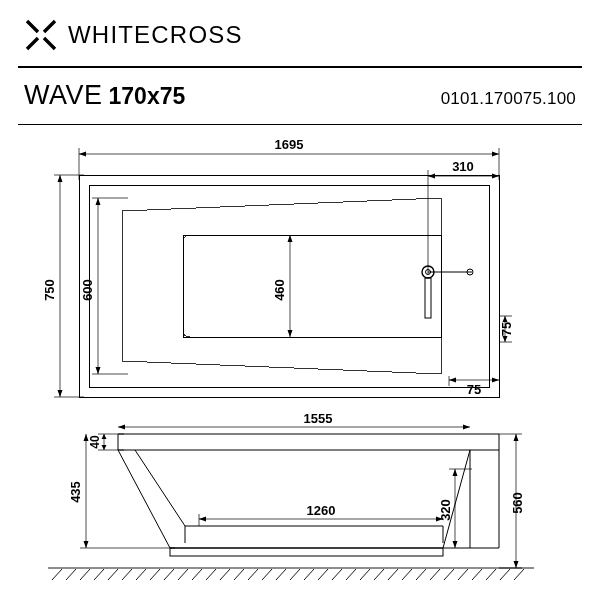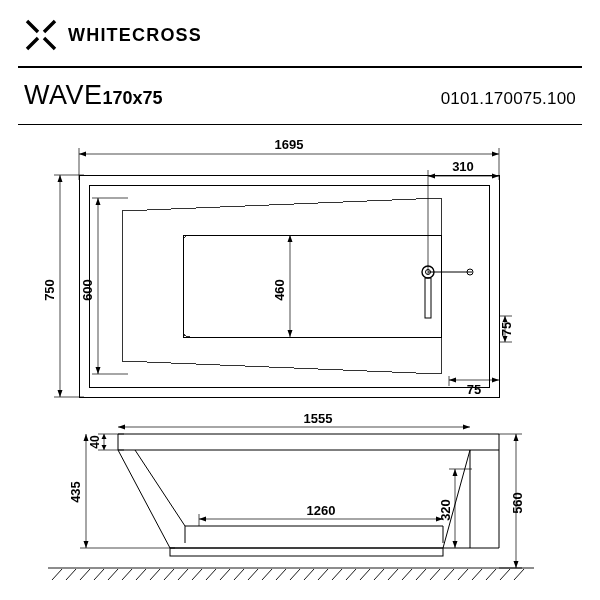--- a/index.html
+++ b/index.html
@@ -13,32 +13,32 @@
   }
   .page{position:relative;width:600px;height:600px;}
 
   
   .brand{
     position:absolute;left:24px;top:18px;
     display:flex;align-items:center;gap:10px;
   }
   .brand-logo{width:34px;height:34px;display:block;}
   .brand-name{
-    font-size:18px;font-weight:700;letter-spacing:1.2px;
+    font-size:24px;font-weight:400;letter-spacing:1.2px;
   }
   .rule{
     position:absolute;left:18px;top:66px;width:564px;height:2px;background:#000;
   }
   .title-row{
     position:absolute;left:24px;top:80px;width:552px;
     display:flex;align-items:baseline;justify-content:space-between;
   }
-  .title-left{display:flex;align-items:baseline;}
+  .title-left{display:flex;align-items:baseline;gap:6px;}
   .model{font-size:27px;font-weight:400;letter-spacing:.5px;}
-  .size{font-size:18px;font-weight:700;}
+  .size{font-size:23px;font-weight:700;}
   .code{font-size:17px;font-weight:400;letter-spacing:.2px;}
   .rule2{
     position:absolute;left:18px;top:124px;width:564px;height:1px;background:#000;
   }
 
   
   svg.draw{position:absolute;left:0;top:128px;}
   svg text{font-family:"Liberation Sans", sans-serif;}
 </style>
 </head>

